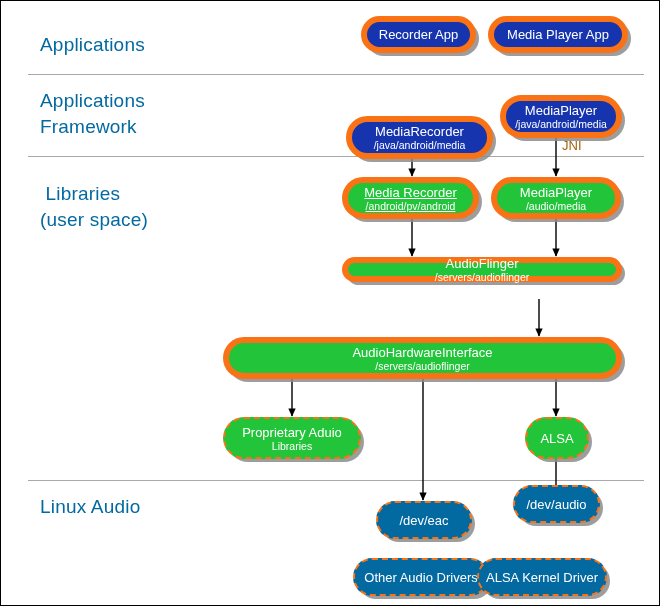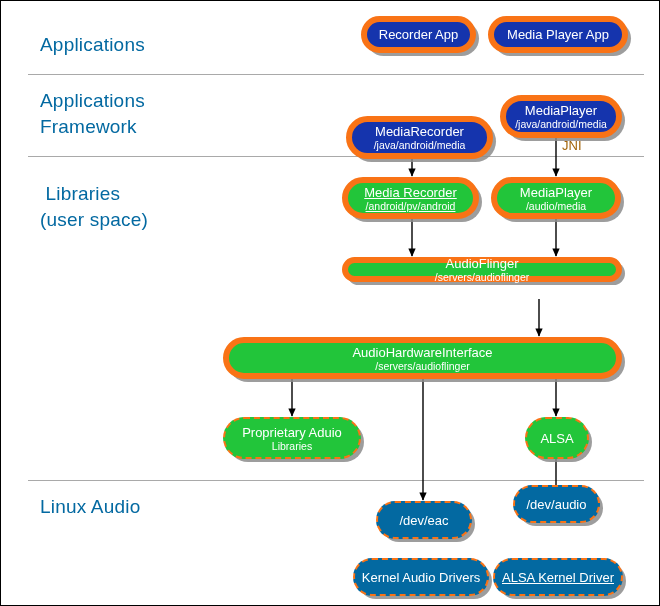--- a/index.html
+++ b/index.html
@@ -157,20 +157,20 @@
       <div class="node green dashed" style="left: 524px; top: 416px; width: 64px; height: 42px; text-align: right;">
         <div class="title">ALSA</div>
       </div>
       <div class="node red dashed" style="left: 375px; top: 500px; width: 96px; height: 38px;">
         <div class="title">/dev/eac</div>
       </div>
       <div class="node red dashed" style="left: 512px; top: 484px; width: 87px; height: 38px;">
         <div class="title">/dev/audio</div>
       </div>
       <div class="node red dashed" style="left: 352px; top: 557px; width: 136px; height: 38px;">
-        <div class="title">Kernel Audio Drivers</div>
+        <div class="title">Other Audio Drivers</div>
       </div>
-      <div class="node red dashed" style="left: 492px; top: 557px; width: 130px; height: 38px; text-decoration: underline;">
+      <div class="node red dashed" style="left: 476px; top: 557px; width: 130px; height: 38px;">
         <div class="title">ALSA Kernel Driver</div>
       </div>
     </div>
 
 </div>
 
 </body></html>

